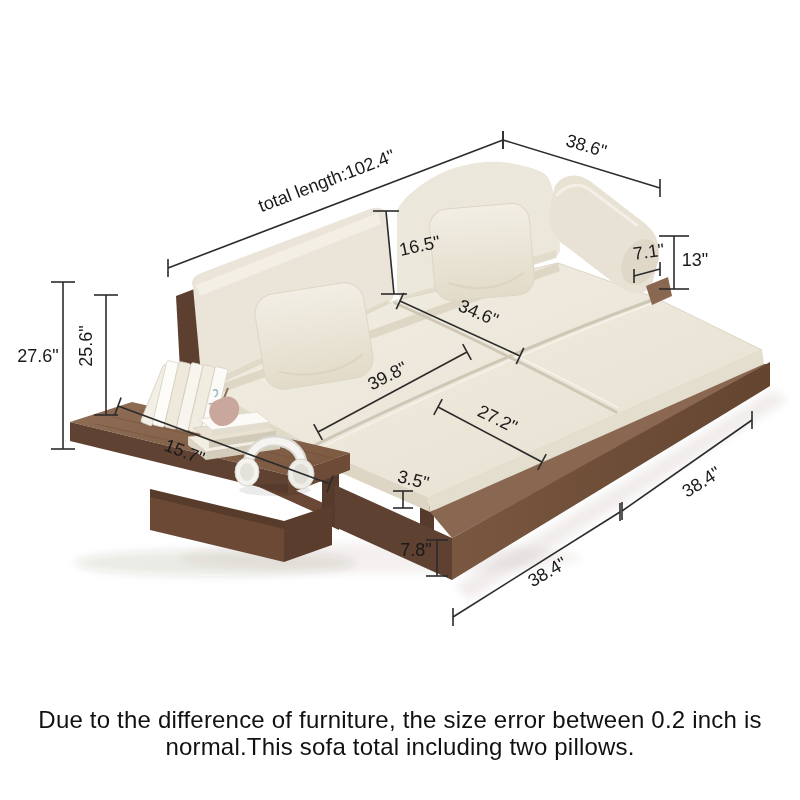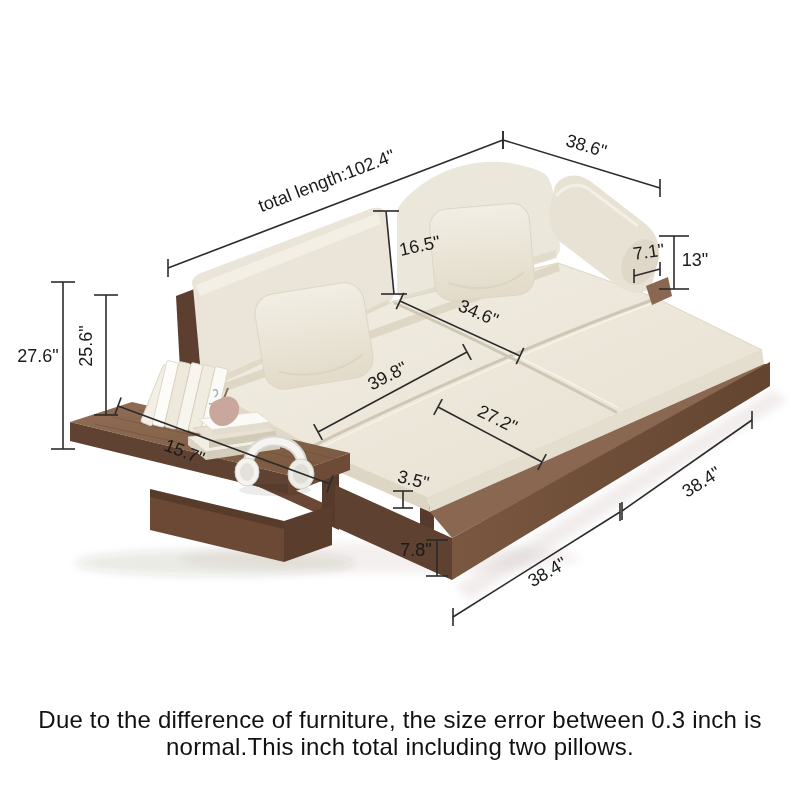--- a/index.html
+++ b/index.html
@@ -246,16 +246,16 @@
         <g>
           <line x1="622" y1="511" x2="752" y2="420" stroke="#2b2b2b" stroke-width="1.6"></line>
           <line x1="622" y1="502" x2="622" y2="520" stroke="#2b2b2b" stroke-width="1.6"></line>
           <line x1="752" y1="411" x2="752" y2="429" stroke="#2b2b2b" stroke-width="1.6"></line>
           <text class="dim" x="702" y="483" fill="#1a1a1a" font-size="18" text-anchor="middle" dominant-baseline="middle" transform="rotate(-32 702 483)">38.4"</text>
         </g>
       </g>
 </svg>
 
 <div class="note">
-  <div>Due to the difference of furniture, the size error between 0.3 inch is</div>
-  <div>normal.This inch total including two pillows.</div>
+  <div>Due to the difference of furniture, the size error between 0.2 inch is</div>
+  <div>normal.This sofa total including two pillows.</div>
 </div>
 </div>
 
 </body></html>

